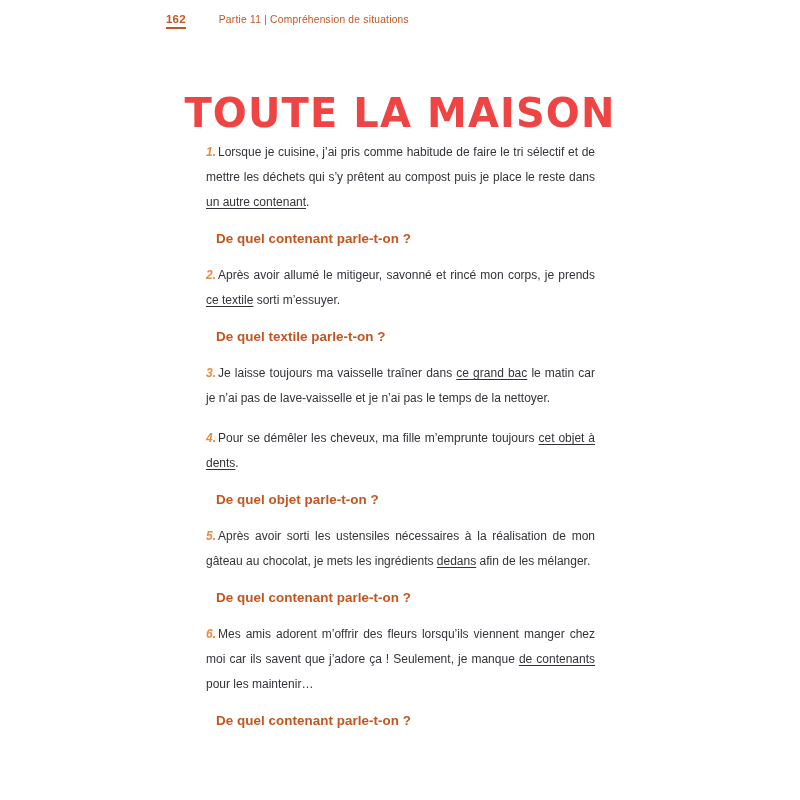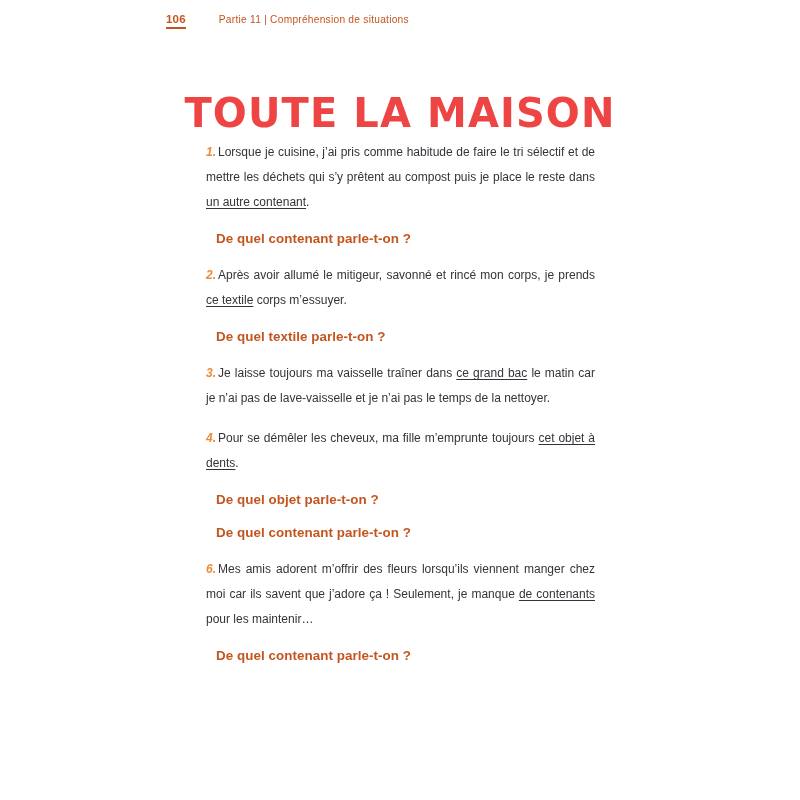--- a/index.html
+++ b/index.html
@@ -110,56 +110,59 @@
     line-height: 18px;
     letter-spacing: 0.05px;
   }
 </style>
 </head>
 <body>
 
 <div class="page">
 
   <div class="running-header">
-    <span class="page-number">106</span>
+    <span class="page-number">162</span>
     <span class="header-title">Partie 11 | Compréhension de situations</span>
   </div>
 
   <h1 class="main-title">TOUTE LA MAISON</h1>
 
   <div class="exercise-list">
 
     <div class="exercise-item">
       <p class="statement">
         <span class="item-number">1.</span><span>Lorsque je cuisine, j’ai pris comme habitude de faire le tri sélectif et de mettre les déchets qui s’y prêtent au compost puis je place le reste dans </span><span class="blank">un autre contenant</span><span>.</span>
       </p>
       <p class="prompt">De quel contenant parle-t-on ?</p>
     </div>
 
     <div class="exercise-item">
       <p class="statement">
-        <span class="item-number">2.</span><span>Après avoir allumé le mitigeur, savonné et rincé mon corps, je prends </span><span class="blank">ce textile</span><span> corps m’essuyer.</span>
+        <span class="item-number">2.</span><span>Après avoir allumé le mitigeur, savonné et rincé mon corps, je prends </span><span class="blank">ce textile</span><span> sorti m’essuyer.</span>
       </p>
       <p class="prompt">De quel textile parle-t-on ?</p>
     </div>
 
     <div class="exercise-item">
       <p class="statement">
         <span class="item-number">3.</span><span>Je laisse toujours ma vaisselle traîner dans </span><span class="blank">ce grand bac</span><span> le matin car je n’ai pas de lave-vaisselle et je n’ai pas le temps de la nettoyer.</span>
       </p>
     </div>
 
     <div class="exercise-item">
       <p class="statement">
         <span class="item-number">4.</span><span>Pour se démêler les cheveux, ma fille m’emprunte toujours </span><span class="blank">cet objet à dents</span><span>.</span>
       </p>
       <p class="prompt">De quel objet parle-t-on ?</p>
     </div>
 
     <div class="exercise-item">
+      <p class="statement">
+        <span class="item-number">5.</span><span>Après avoir sorti les ustensiles nécessaires à la réalisation de mon gâteau au chocolat, je mets les ingrédients </span><span class="blank">dedans</span><span> afin de les mélanger.</span>
+      </p>
       <p class="prompt">De quel contenant parle-t-on ?</p>
     </div>
 
     <div class="exercise-item">
       <p class="statement">
         <span class="item-number">6.</span><span>Mes amis adorent m’offrir des fleurs lorsqu’ils viennent manger chez moi car ils savent que j’adore ça ! Seulement, je manque </span><span class="blank">de contenants</span><span> pour les maintenir…</span>
       </p>
       <p class="prompt">De quel contenant parle-t-on ?</p>
     </div>
 

